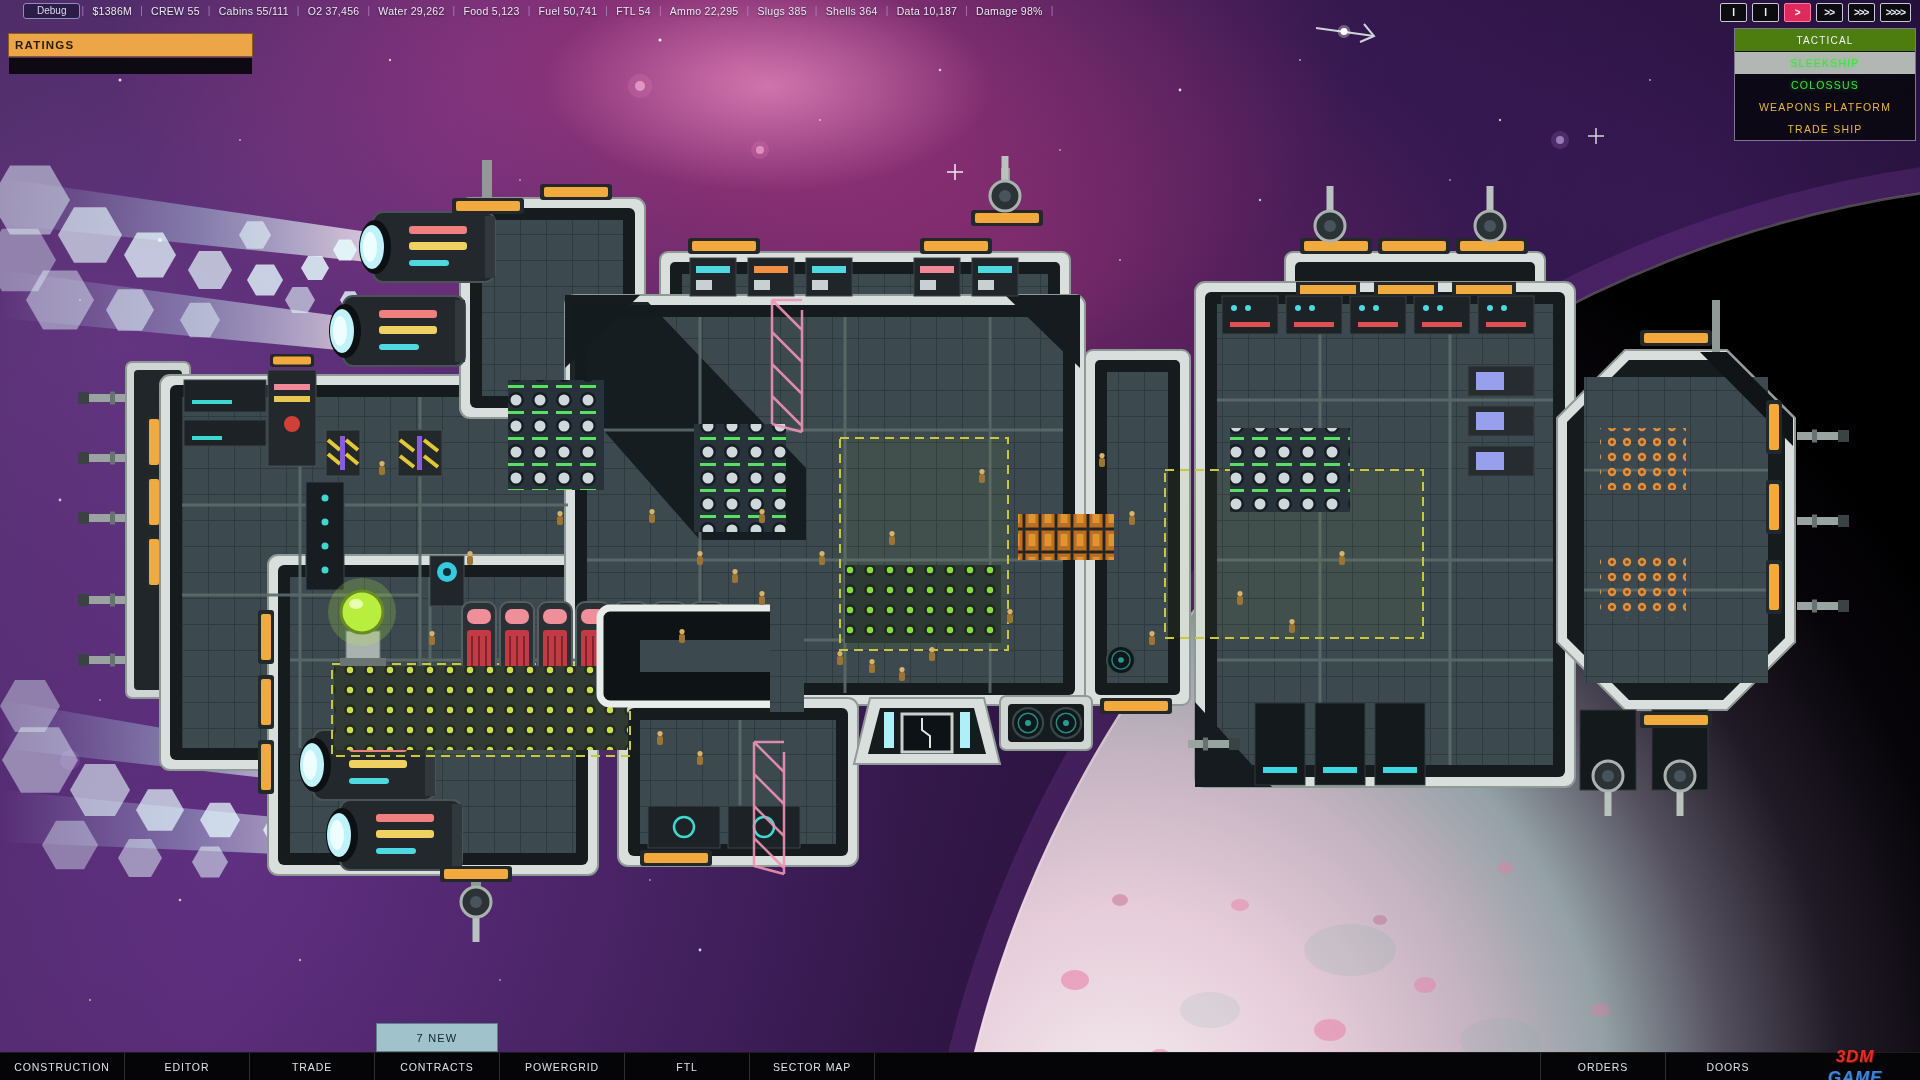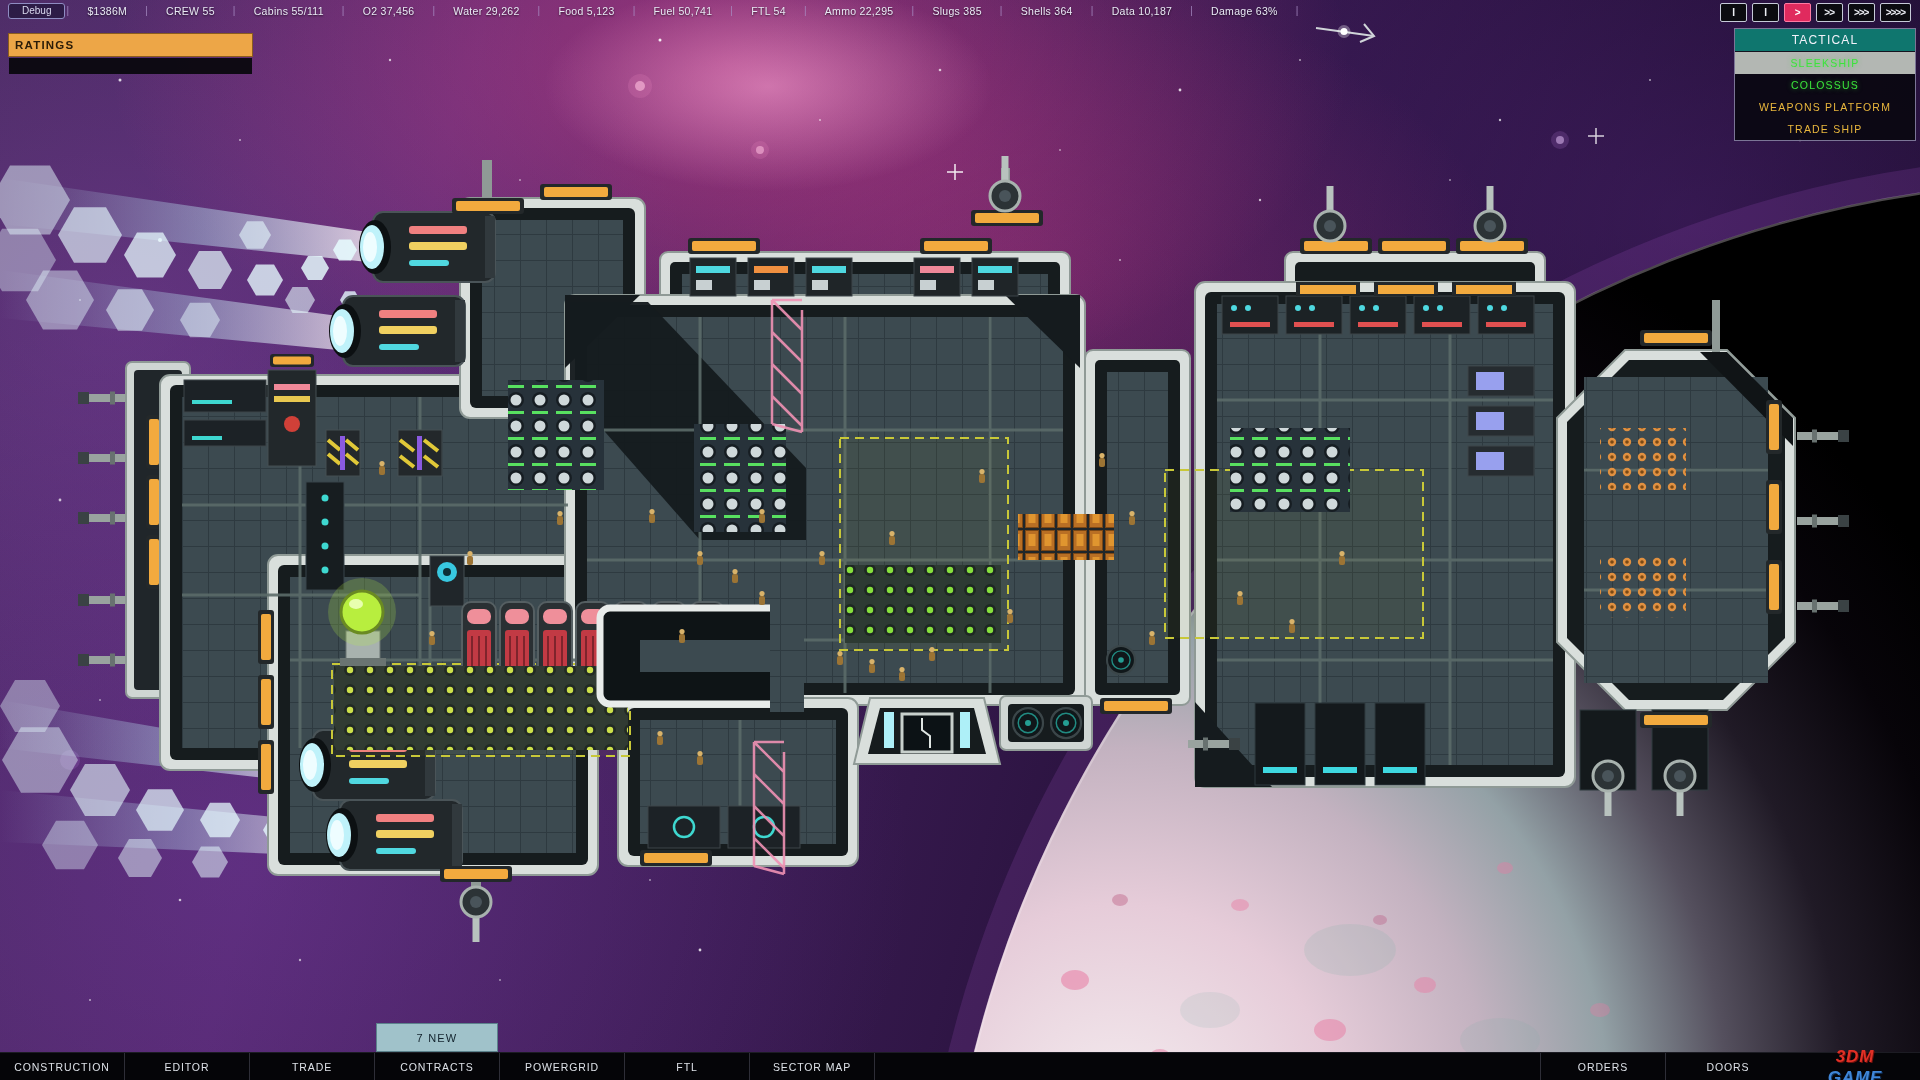--- a/index.html
+++ b/index.html
@@ -10,38 +10,38 @@
       radial-gradient(320px 150px at 40% 8%, rgba(255,170,215,.55), rgba(255,170,215,0) 70%),
       radial-gradient(1000px 560px at 38% 6%, rgba(236,73,152,.50), rgba(236,73,152,0) 62%),
       radial-gradient(820px 520px at 53% 27%, rgba(214,62,140,.34), rgba(214,62,140,0) 60%),
       radial-gradient(900px 700px at 6% 30%, rgba(150,80,190,.30), rgba(150,80,190,0) 65%),
       radial-gradient(1000px 820px at 12% 80%, rgba(122,62,172,.35), rgba(122,62,172,0) 68%),
       radial-gradient(1400px 900px at 88% 20%, rgba(92,42,132,.45), rgba(92,42,132,0) 70%),
       linear-gradient(105deg,#482a60 0%,#51276a 22%,#3a1b52 45%,#241038 66%,#120822 84%,#0a0514 100%);
   }
   #scene{position:absolute;left:0;top:0;width:1920px;height:1080px;display:block;}
   
-  .topbar{position:absolute;top:0;left:0;height:21px;display:flex;align-items:center;
+  .topbar{position:absolute;top:0;left:15px;height:21px;display:flex;align-items:center;
     font-size:10.5px;color:#e9e9f5;letter-spacing:.3px;z-index:20;white-space:nowrap;}
   .debug-btn{margin-left:8px;height:16px;padding:0 13px;font-size:10px;color:#d9d9ef;
     background:rgba(24,17,50,.62);border:1px solid #8f8cc2;border-radius:3px;line-height:14px;
     font-family:inherit;cursor:pointer;}
   .sep{color:#a98fc6;margin:0 1px;opacity:.85;font-size:10px;}
-  .stat{padding:0 17px;text-shadow:0 1px 2px rgba(0,0,0,.65);}
+  .stat{padding:0 7px;text-shadow:0 1px 2px rgba(0,0,0,.65);}
   
   .speed{position:absolute;top:3px;right:9px;display:flex;gap:5px;z-index:20;}
   .speed button{min-width:27px;height:19px;background:#0b0b10;border:1px solid #c6cad8;
     color:#eceef4;font-size:10px;line-height:17px;border-radius:2px;padding:0 5px;font-weight:bold;
     letter-spacing:-1px;font-family:inherit;cursor:pointer;}
   .speed button.active{background:#e02a5e;border-color:#ff7aa2;color:#fff;}
   
   .tactical{position:absolute;top:28px;right:4px;width:180px;background:rgba(10,8,17,.93);
     border:1px solid #7b7596;z-index:20;}
-  .tactical .hdr{height:22px;background:#0f766e;color:#f2f2fa;display:flex;align-items:center;
-    justify-content:center;font-size:12px;letter-spacing:1.2px;border-bottom:1px solid #15131f;}
+  .tactical .hdr{height:22px;background:#4d7c0f;color:#f2f2fa;display:flex;align-items:center;
+    justify-content:center;font-size:10px;letter-spacing:1.2px;border-bottom:1px solid #15131f;}
   .trow{height:22px;display:flex;align-items:center;justify-content:center;font-size:10.5px;
     letter-spacing:1.2px;cursor:pointer;}
   .trow.selected{background:#b3b7b3;}
   .trow.green{color:#3be43b;text-shadow:0 0 5px rgba(60,230,60,.55);}
   .trow.yellow{color:#e9b73d;text-align:center;}
   
   .ratings{position:absolute;top:33px;left:8px;width:245px;height:24px;background:#eda647;
     border:1px solid #8a5c1e;color:#2b1c08;font-size:11.5px;font-weight:bold;letter-spacing:1.2px;
     display:flex;align-items:center;box-sizing:border-box;z-index:20;
     font-family:inherit;cursor:pointer;}
@@ -623,21 +623,21 @@
   <span class="stat">FTL 54</span>
   <span class="sep">|</span>
   <span class="stat">Ammo 22,295</span>
   <span class="sep">|</span>
   <span class="stat">Slugs 385</span>
   <span class="sep">|</span>
   <span class="stat">Shells 364</span>
   <span class="sep">|</span>
   <span class="stat">Data 10,187</span>
   <span class="sep">|</span>
-  <span class="stat">Damage 63%</span>
+  <span class="stat">Damage 98%</span>
   <span class="sep">|</span>
 </div>
 
 <div class="speed">
   <button>I</button>
   <button>I</button>
   <button class="active">&gt;</button>
   <button>&gt;&gt;</button>
   <button>&gt;&gt;&gt;</button>
   <button>&gt;&gt;&gt;&gt;</button>

